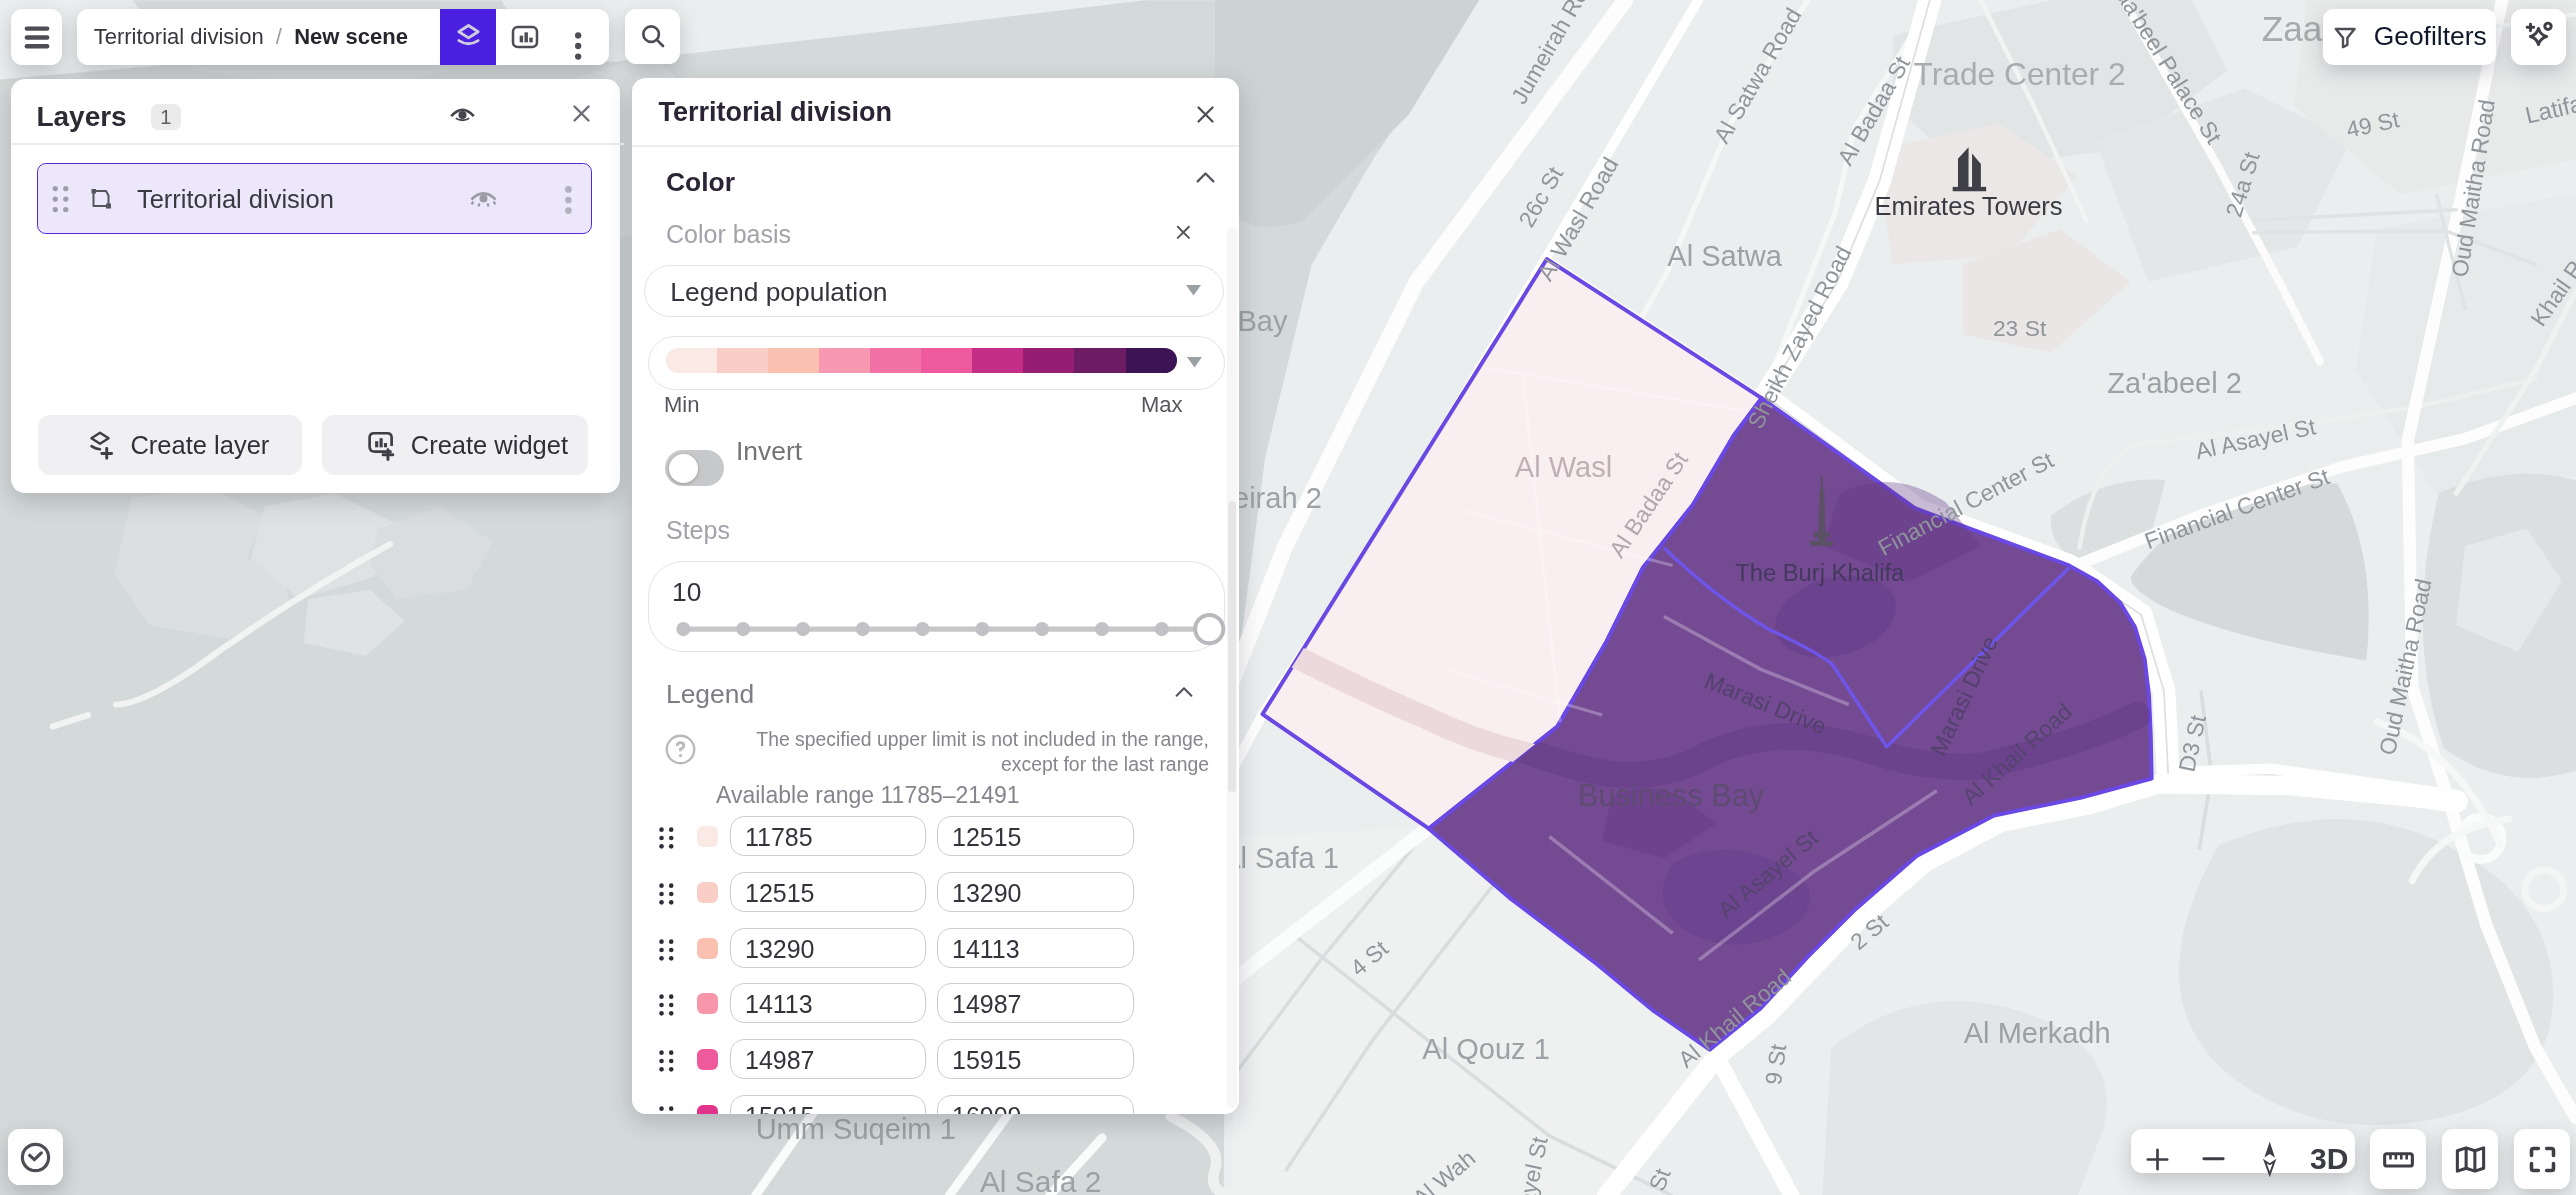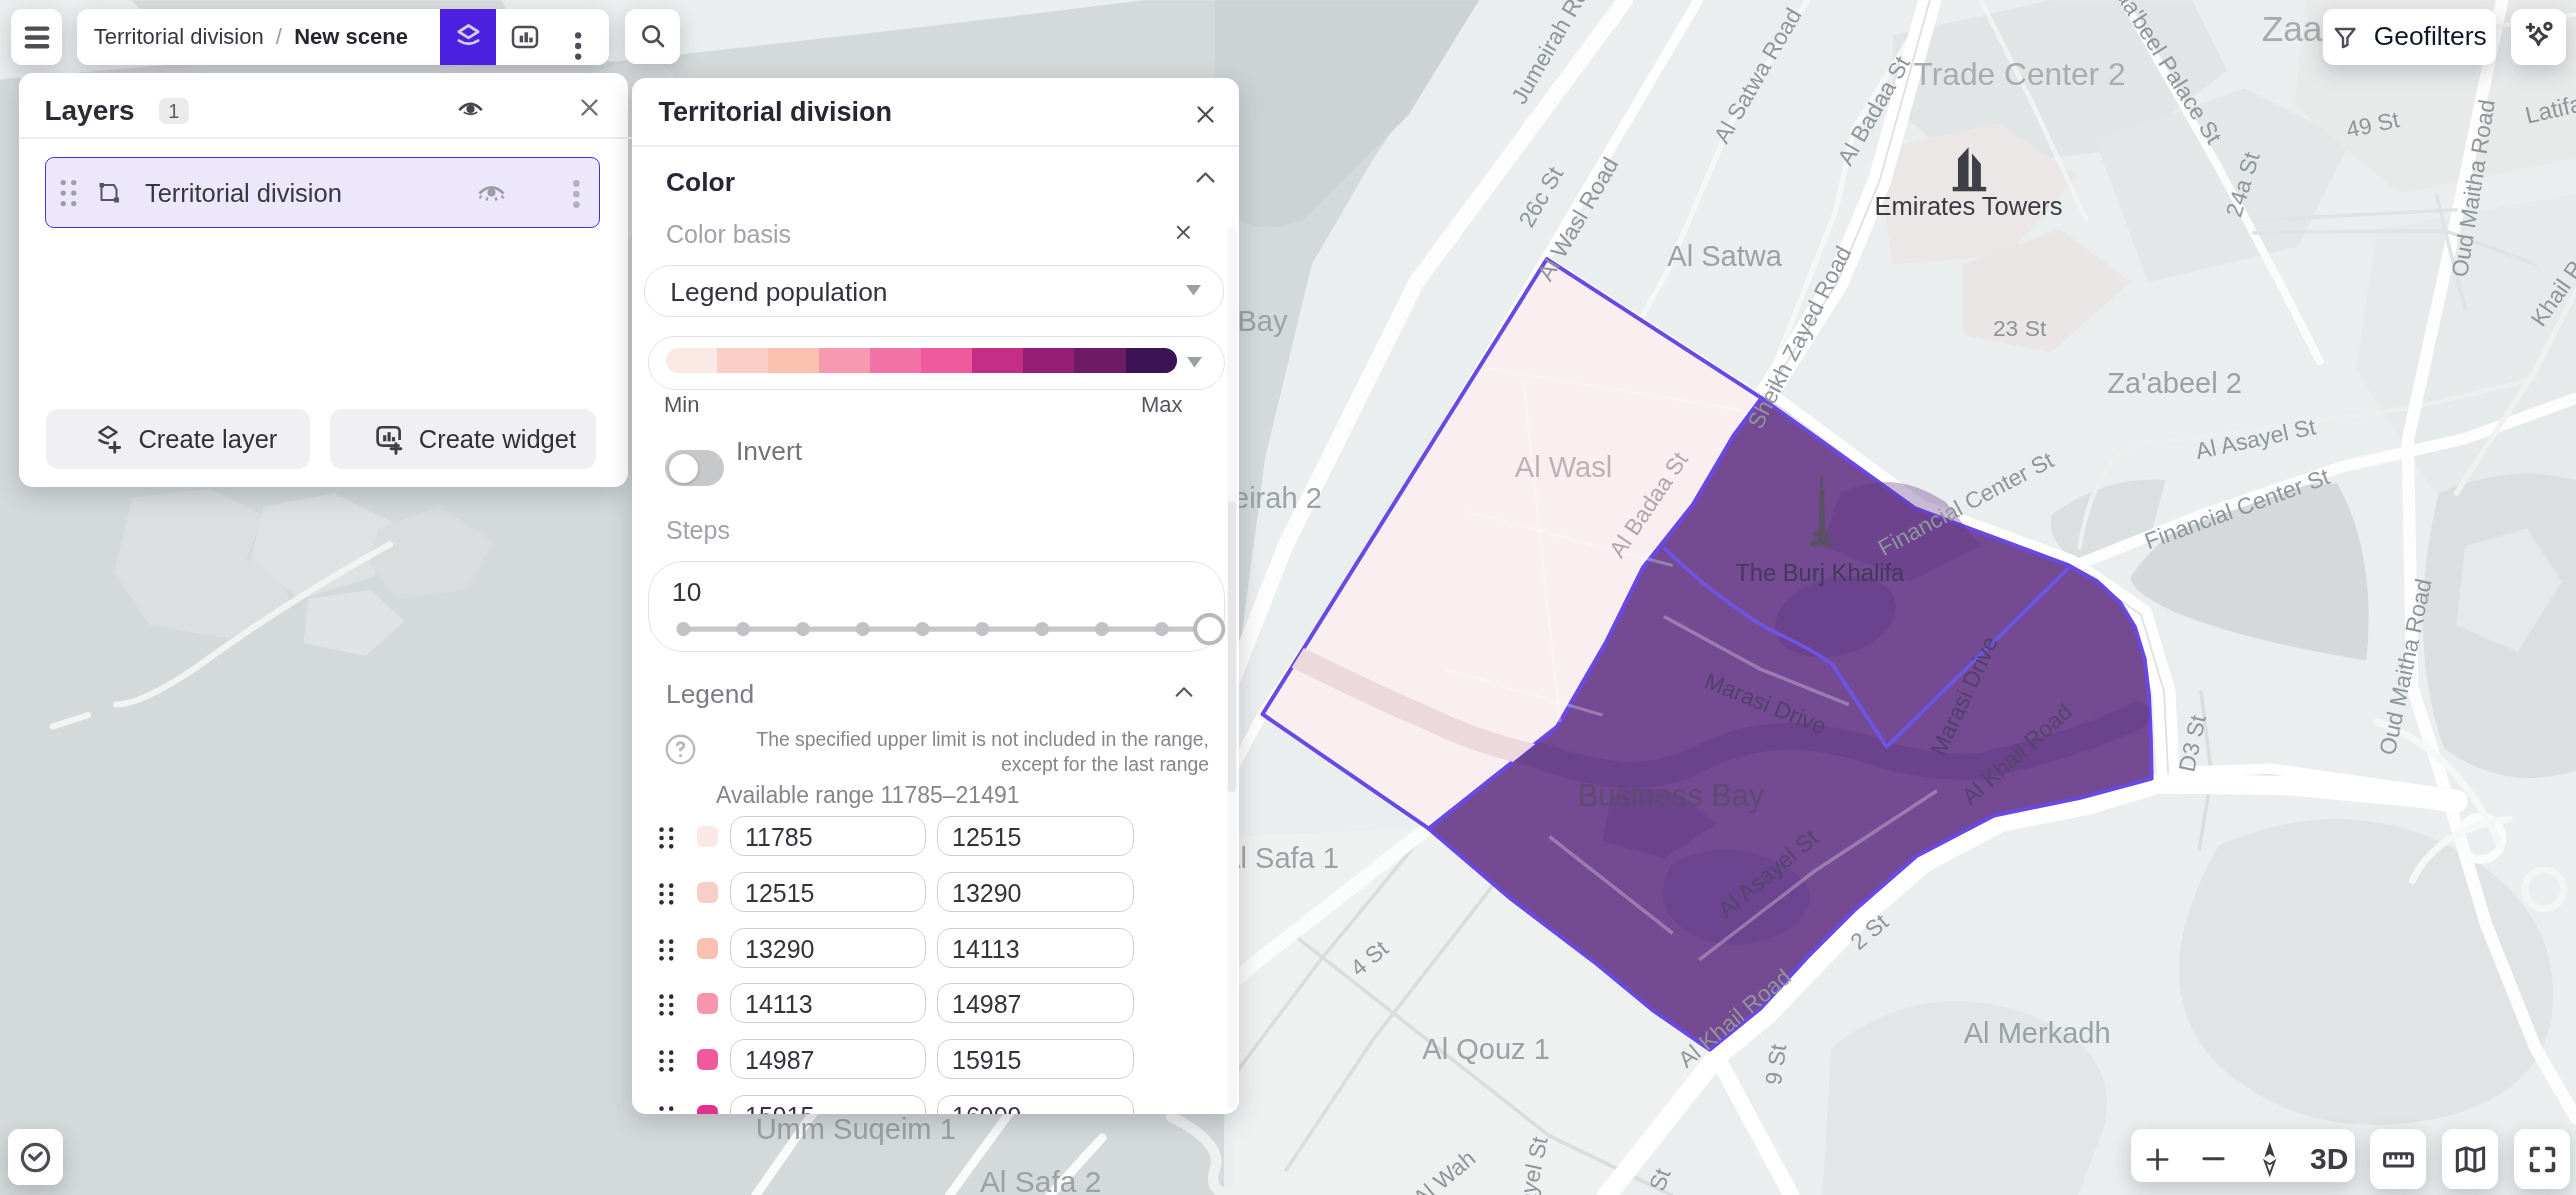--- a/index.html
+++ b/index.html
@@ -246,21 +246,21 @@
   <span style="font-size:26.4px;color:#0f172a;margin-left:15px;">Geofilters</span>
 </div>
 <div class="iconbtn" style="left:2511px;top:8.8px;width:55px;height:56px;">
   <svg width="35" height="35" viewBox="0 0 24 24" fill="none" stroke="#3e3e46" stroke-width="2" stroke-linejoin="round">
         <path d="M12 6.5 Q13.2 10.8 17.5 12 Q13.2 13.2 12 17.5 Q10.8 13.2 6.5 12 Q10.8 10.8 12 6.5 Z"></path>
         <path d="M6.5 3.5 V8 M4.2 5.7 H8.7" stroke-linecap="round"></path>
         <circle cx="18.5" cy="5" r="2.2"></circle>
       </svg>
 </div>
 
-<div class="card" style="left:11.4px;top:73px;width:609px;height:414px;margin-left:8px;">
+<div class="card" style="left:11.4px;top:79px;width:609px;height:414px;">
   <div style="position:absolute;left:25px;top:22px;display:flex;align-items:center;">
     <span style="font-size:28px;font-weight:bold;color:#2c2c35;">Layers</span>
     <span style="margin-left:24px;width:30px;height:25.5px;background:#ebebeb;border-radius:7px;display:flex;align-items:center;justify-content:center;font-size:20px;color:#5d5d65;">1</span>
   </div>
   <svg style="position:absolute;left:438px;top:25.5px;" width="27" height="21" viewBox="0 0 24 18" fill="none" stroke="#45454d" stroke-width="2.4">
         <path d="M2 9.5 Q12 -1.5 22 9.5"></path>
         <circle cx="12" cy="8.6" r="3.6" fill="#45454d" stroke="none"></circle>
         <path d="M6 11.5 Q12 15 18 11.5" stroke-width="1.6"></path>
       </svg>
   <svg style="position:absolute;left:560px;top:24px;" width="21" height="21" viewBox="0 0 24 24" stroke="#6e6e76" stroke-width="2.8" stroke-linecap="round">
@@ -521,21 +521,21 @@
         </div>
       </div>
 </div>
 
 <div class="iconbtn" style="left:8px;top:1129px;width:55px;height:56px;">
   <svg width="35" height="35" viewBox="0 0 24 24" fill="none" stroke="#4d4d55" stroke-width="2.2" stroke-linecap="round" stroke-linejoin="round">
         <circle cx="12" cy="12" r="9"></circle>
         <path d="M8 10.5 L11.2 13.5 16 8.8"></path>
       </svg>
 </div>
-<div class="iconbtn" style="left:2131px;top:1129px;width:224px;height:53px;border-radius:11.4px;">
+<div class="iconbtn" style="left:2131px;top:1129px;width:224px;height:44px;border-radius:11.4px;">
   <svg style="position:absolute;left:15px;top:18.5px;" width="23" height="23" viewBox="0 0 26 26">
         <path d="M13 2 V24 M2 13 H24" stroke="#3e3e46" stroke-width="3" stroke-linecap="round"></path>
       </svg>
   <svg style="position:absolute;left:71px;top:28px;" width="23" height="3.5" viewBox="0 0 26 4">
         <path d="M2 2 H24" stroke="#3e3e46" stroke-width="3.4" stroke-linecap="round"></path>
       </svg>
   <svg style="position:absolute;left:129px;top:11.4px;" width="19.4" height="37" viewBox="0 0 22 42">
         <polygon points="11,2 17,20 11,16 5,20" fill="#3e3e46"></polygon>
         <polygon points="11,39 16.5,24 11,27.5 5.5,24" fill="none" stroke="#3e3e46" stroke-width="2.2"></polygon>
       </svg>

